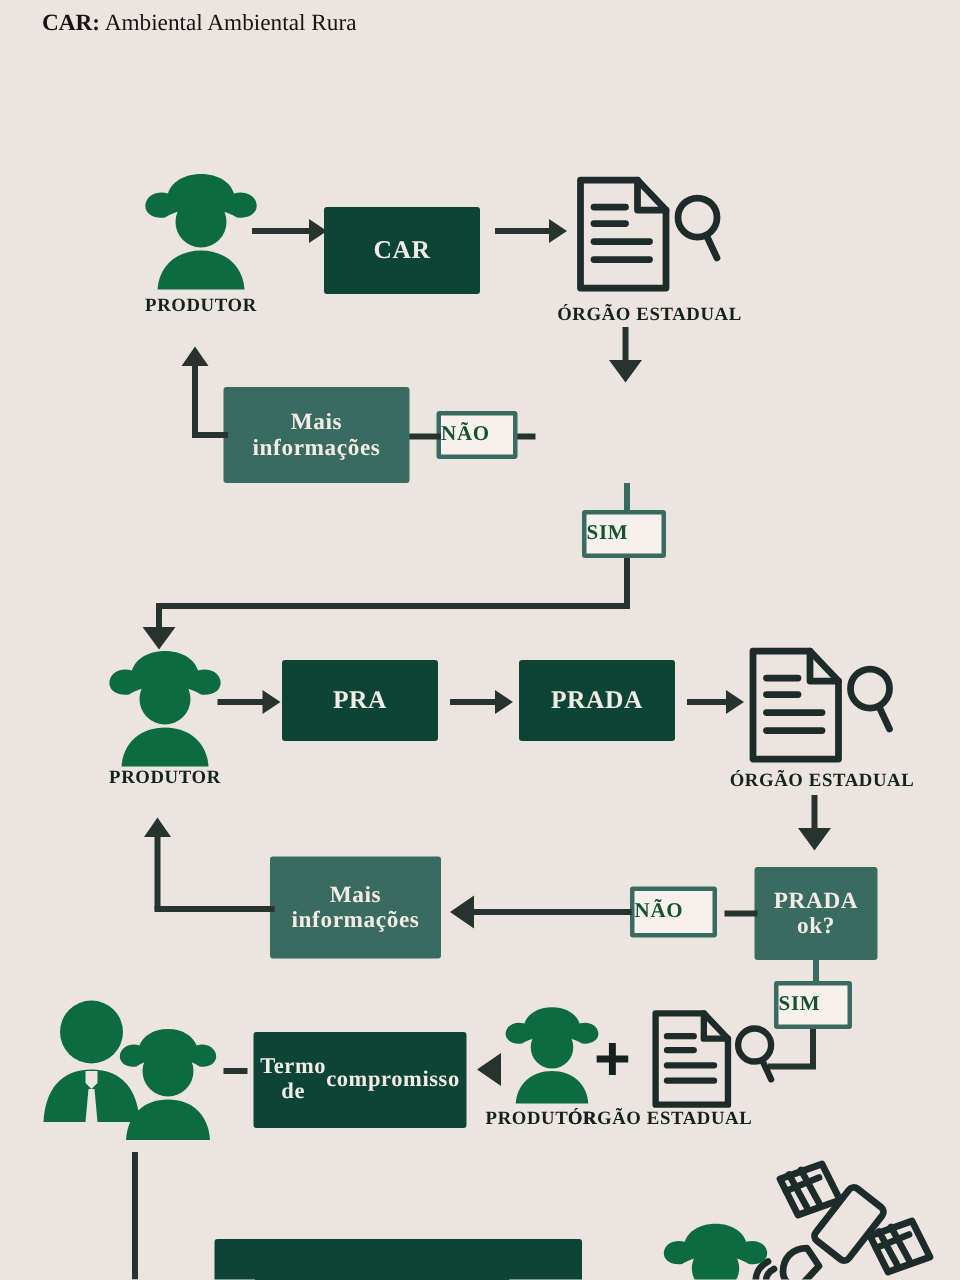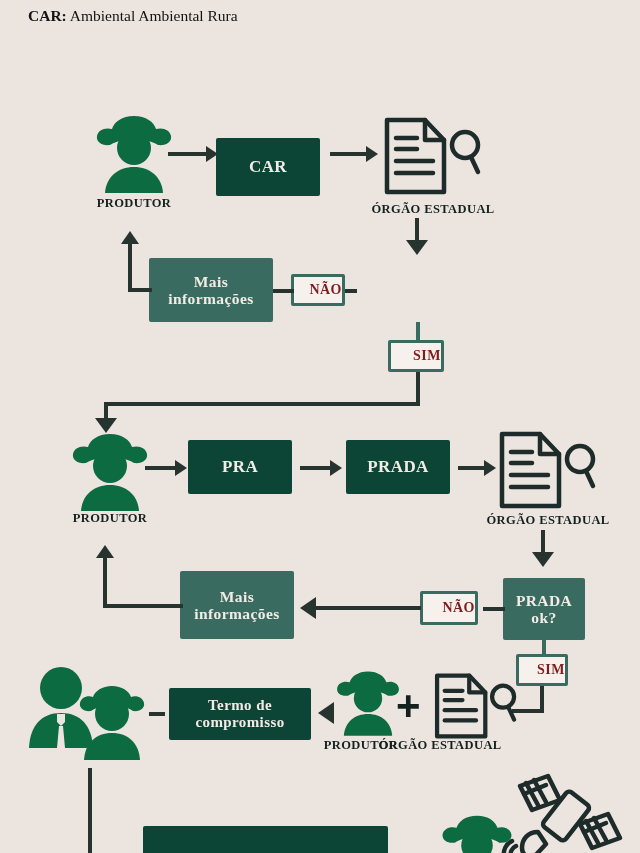--- a/index.html
+++ b/index.html
@@ -38,24 +38,24 @@
     box-sizing:border-box;
     padding:2px 6px;
     line-height:1.12;
   }
   .pbox.dark{background:#0c4436;}
   .pbox.mid{background:#3a6b60;}
 
   
   .lbox{
     position:absolute;
-    display:flex;align-items:center;justify-content:flex-end;
+    display:flex;align-items:center;justify-content:flex-start;
     background:#f6f1ec;
     border:3px solid #3a6b60;
-    color:#7f1d1d;
+    color:#14532d;
     font-family:"Liberation Serif", serif;
     font-weight:bold;
     font-size:14px;
     letter-spacing:.5px;
     box-sizing:border-box;
     border-radius:2px;
   }
 
   
   .cap{
@@ -260,21 +260,21 @@
         <path d="M42 4 C30 4 22 10 20 17 C13 15 6 18 5 24 C4 30 10 34 18 33 C21 31 26 29 31 28 L53 28 C58 29 63 31 66 33 C74 34 80 30 79 24 C78 18 71 15 64 17 C62 10 54 4 42 4 Z"></path>
         <circle cx="42" cy="36" r="17"></circle>
         <path d="M42 55 C26 55 14 65 13 81 L71 81 C70 65 58 55 42 55 Z"></path>
       </g>
     </svg>
   </div>
   <div class="cap" style="left:297px;top:738px;width:128px;">PRODUTOR</div>
 
   <div class="ah ah-l-big" style="left:318px;top:702px;"></div>
 
-  <div class="pbox dark" style="left:169px;top:688px;width:142px;height:52px;font-size:15px;flex-direction:column;">
+  <div class="pbox dark" style="left:169px;top:688px;width:142px;height:64px;font-size:15px;">
     <span>Termo de</span>
     <span>compromisso</span>
   </div>
 
   <div class="ln lnh" style="left:149px;top:712px;width:16px;"></div>
 
   <div class="abs" style="left:28px;top:664px;">
     <svg width="122" height="104" viewBox="0 0 122 104">
       <g fill="#0d6b41">
         <circle cx="33" cy="24" r="21"></circle>

